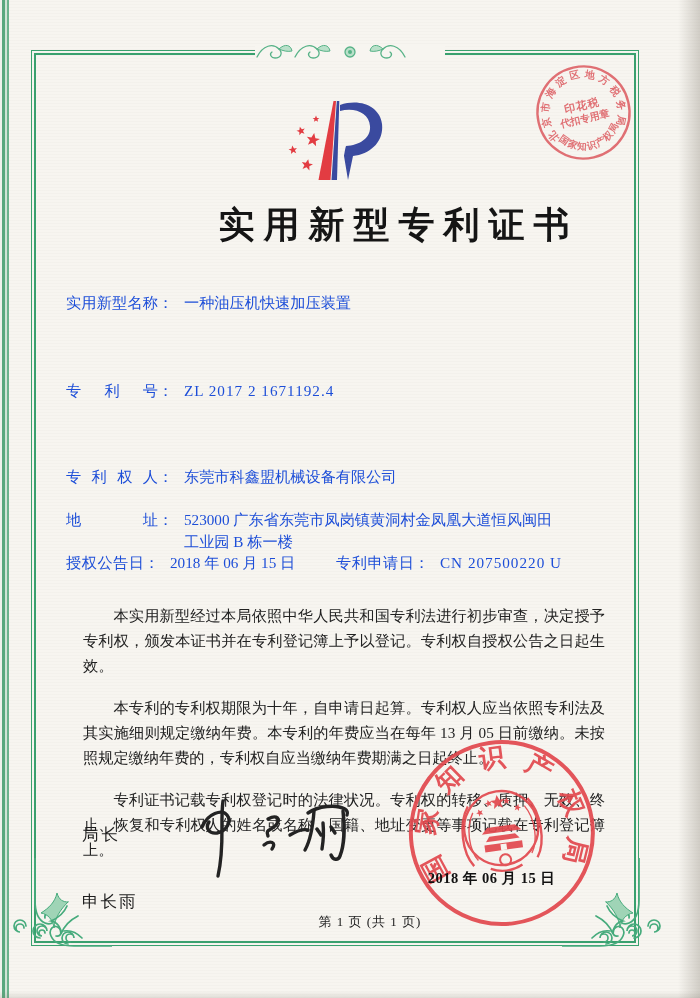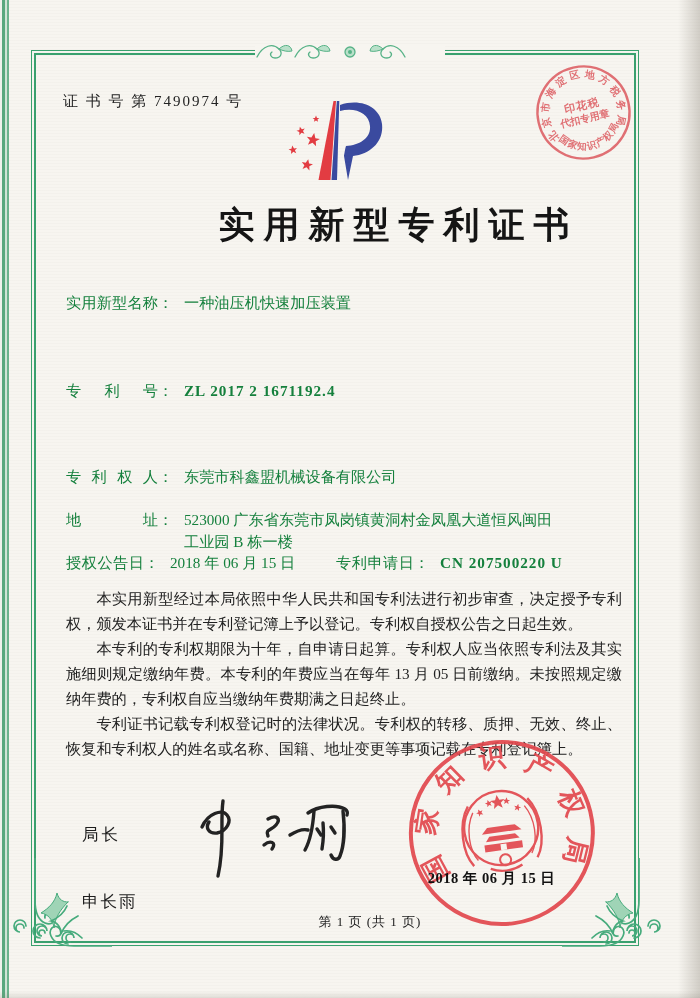--- a/index.html
+++ b/index.html
@@ -20,32 +20,32 @@
   .top-band{position:absolute;left:255px;top:41px;}
   .corner{position:absolute;width:100px;height:100px;}
   .corner-left{left:12px;top:858px;}
   .corner-right{left:562px;top:858px;transform:scaleX(-1);}
   
   .cert-no{position:absolute;left:63px;top:92px;font-size:15px;letter-spacing:2px;color:#222;}
   .logo{position:absolute;left:287px;top:99px;}
   .title{position:absolute;left:0;top:201px;width:700px;text-align:center;font-size:36px;
          font-weight:700;letter-spacing:9px;padding-left:9px;box-sizing:border-box;color:#151515;margin-left:44px;}
   
-  .field-row{position:absolute;left:66px;font-size:15.2px;line-height:21px;white-space:nowrap;color:#15803d;}
+  .field-row{position:absolute;left:66px;font-size:15.2px;line-height:21px;white-space:nowrap;color:#1d4ed8;}
   .flabel{display:inline-block;width:92px;text-align:justify;text-align-last:justify;vertical-align:top;}
   .flabel.w78{width:78px;}
   .fcolon{vertical-align:top;}
   .fvalue{margin-left:7px;vertical-align:top;}
-  .fvalue.num{letter-spacing:1px;font-weight:bold;}
+  .fvalue.num{letter-spacing:1px;}
   .fvalue.pre{white-space:pre-line;display:inline-block;width:460px;line-height:22px;}
   .grant-no-cell{position:absolute;left:270px;top:0;}
   
   .paras{position:absolute;left:66px;top:586px;width:556px;font-size:15.2px;line-height:25px;
          text-align:justify;color:#212121;}
-  .paras p{margin:0;text-indent:2em;}
+  .paras p{margin:17px;text-indent:2em;}
   
   .officer-title{position:absolute;left:82px;top:824px;font-size:16.5px;letter-spacing:3px;text-align:right;}
   .officer-name{position:absolute;left:82px;top:848px;font-size:16.5px;letter-spacing:2px;margin-top:43px;}
   .signature{position:absolute;left:150px;top:783px;}
   
   .seal{position:absolute;left:404px;top:736px;transform:rotate(-8deg);opacity:.92;}
   .seal-date{position:absolute;left:424px;top:869px;width:135px;text-align:center;
              font-size:14.5px;font-weight:600;color:#111;letter-spacing:.5px;}
   .tax-stamp{position:absolute;left:533px;top:62px;transform:rotate(-13deg);opacity:.88;}
   .footer{position:absolute;left:31px;top:913px;width:606px;text-align:center;font-size:13px;
@@ -97,21 +97,20 @@
       <path d="M100,88 L62,88 C50,88 42,85 39,78 C36,71 42,66 47,70 C51,73 49,79 44,78"></path>
       <path d="M56,44 C48,52 43,60 42,70 C41,62 36,56 29,55 C37,50 43,44 45,35 C47,42 51,44 56,44 Z" fill="#9fd4b6" stroke-width="1"></path>
       <path d="M66,58 C58,62 52,68 49,76 C49,69 45,64 39,63 C46,60 52,55 55,48"></path>
       <path d="M28,80 a7,7 0 1,1 7,-7 a5,5 0 1,0 -5,5 a3,3 0 1,1 3,-3"></path>
       <path d="M14,68 a6,6 0 1,0 -6,6 a4,4 0 1,1 4,-4"></path>
       <path d="M56,86 a6,6 0 1,1 6,-6 a4,4 0 1,0 -4,4"></path>
       <path d="M70,80 C64,74 58,72 52,73"></path>
     </g>
   </svg>
 
-  <div class="cert-no">证 书 号 第 7490974 号</div>
 
   <svg class="tax-stamp" width="101" height="101" viewBox="0 0 101 101">
     <g fill="#dd5e63">
       <circle cx="50.5" cy="50.5" r="46" fill="none" stroke="#dd5e63" stroke-width="2.4"></circle>
       <defs>
         <path id="taxTop" d="M 23.7 73 A 35 35 0 1 1 77.3 73" fill="none"></path>
         <path id="taxBottom" d="M 18.5 69 A 37 37 0 0 0 82.5 69" fill="none"></path>
       </defs>
       <text font-size="10" font-weight="bold" font-family="Liberation Serif,serif">
         <textPath href="#taxTop" startOffset="4" textLength="150" lengthAdjust="spacing">北京市海淀区地方税务局</textPath>

